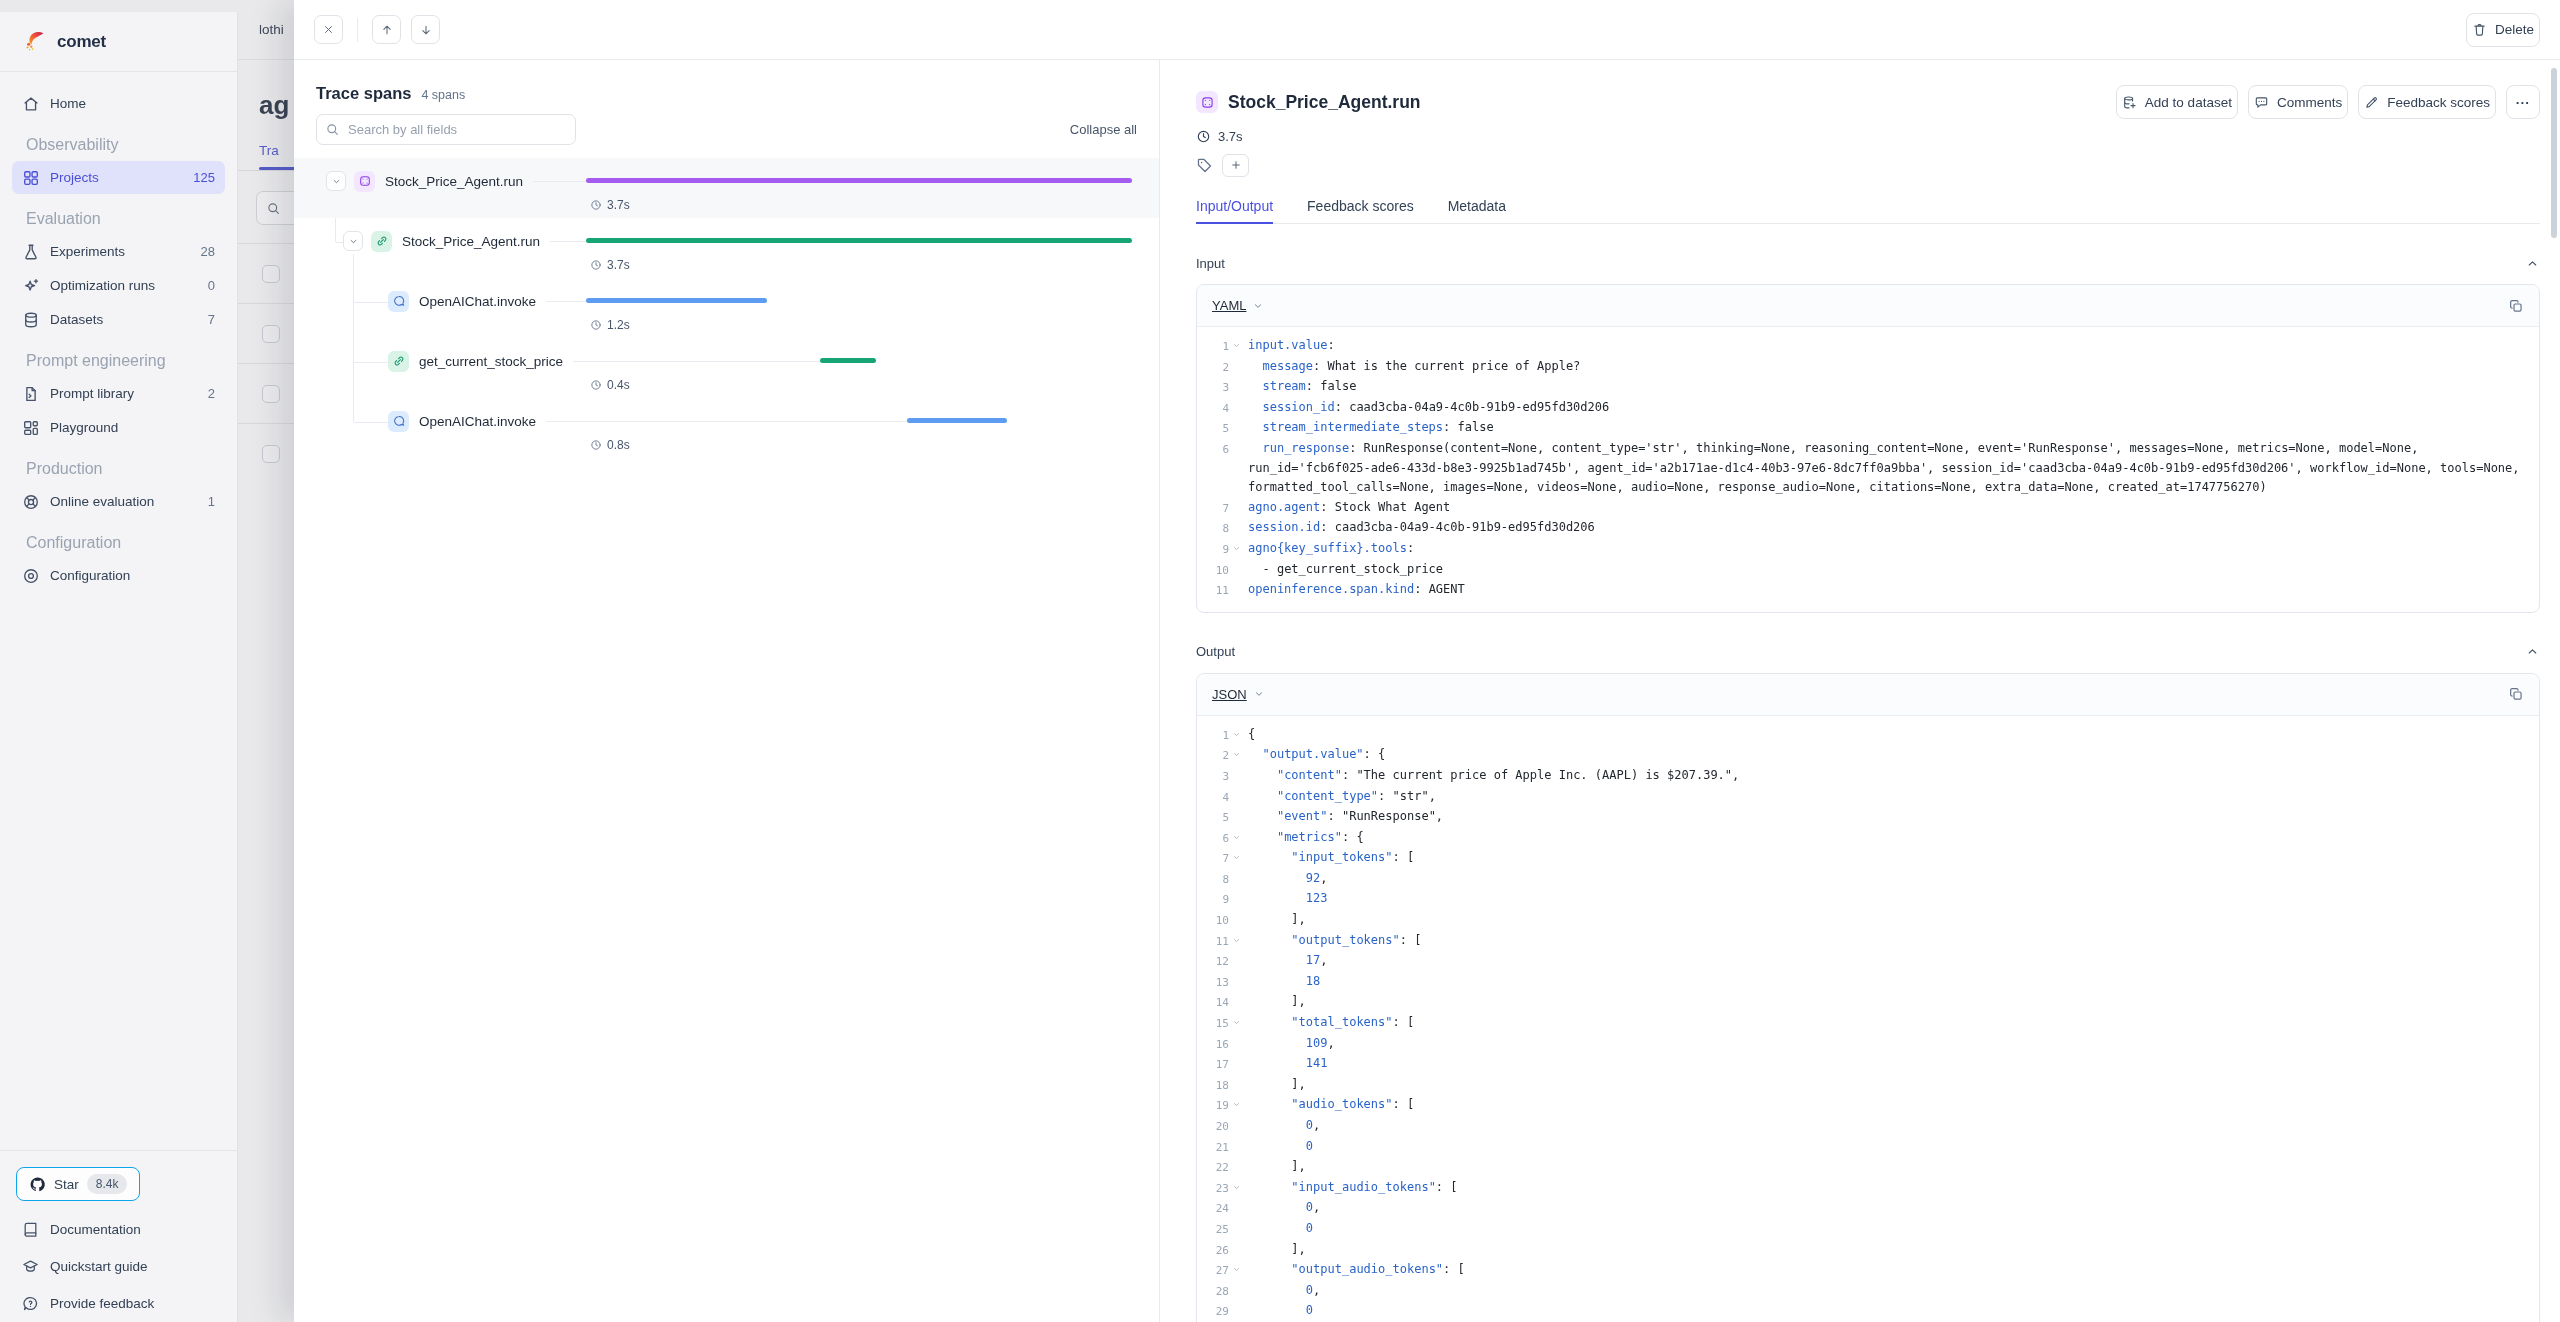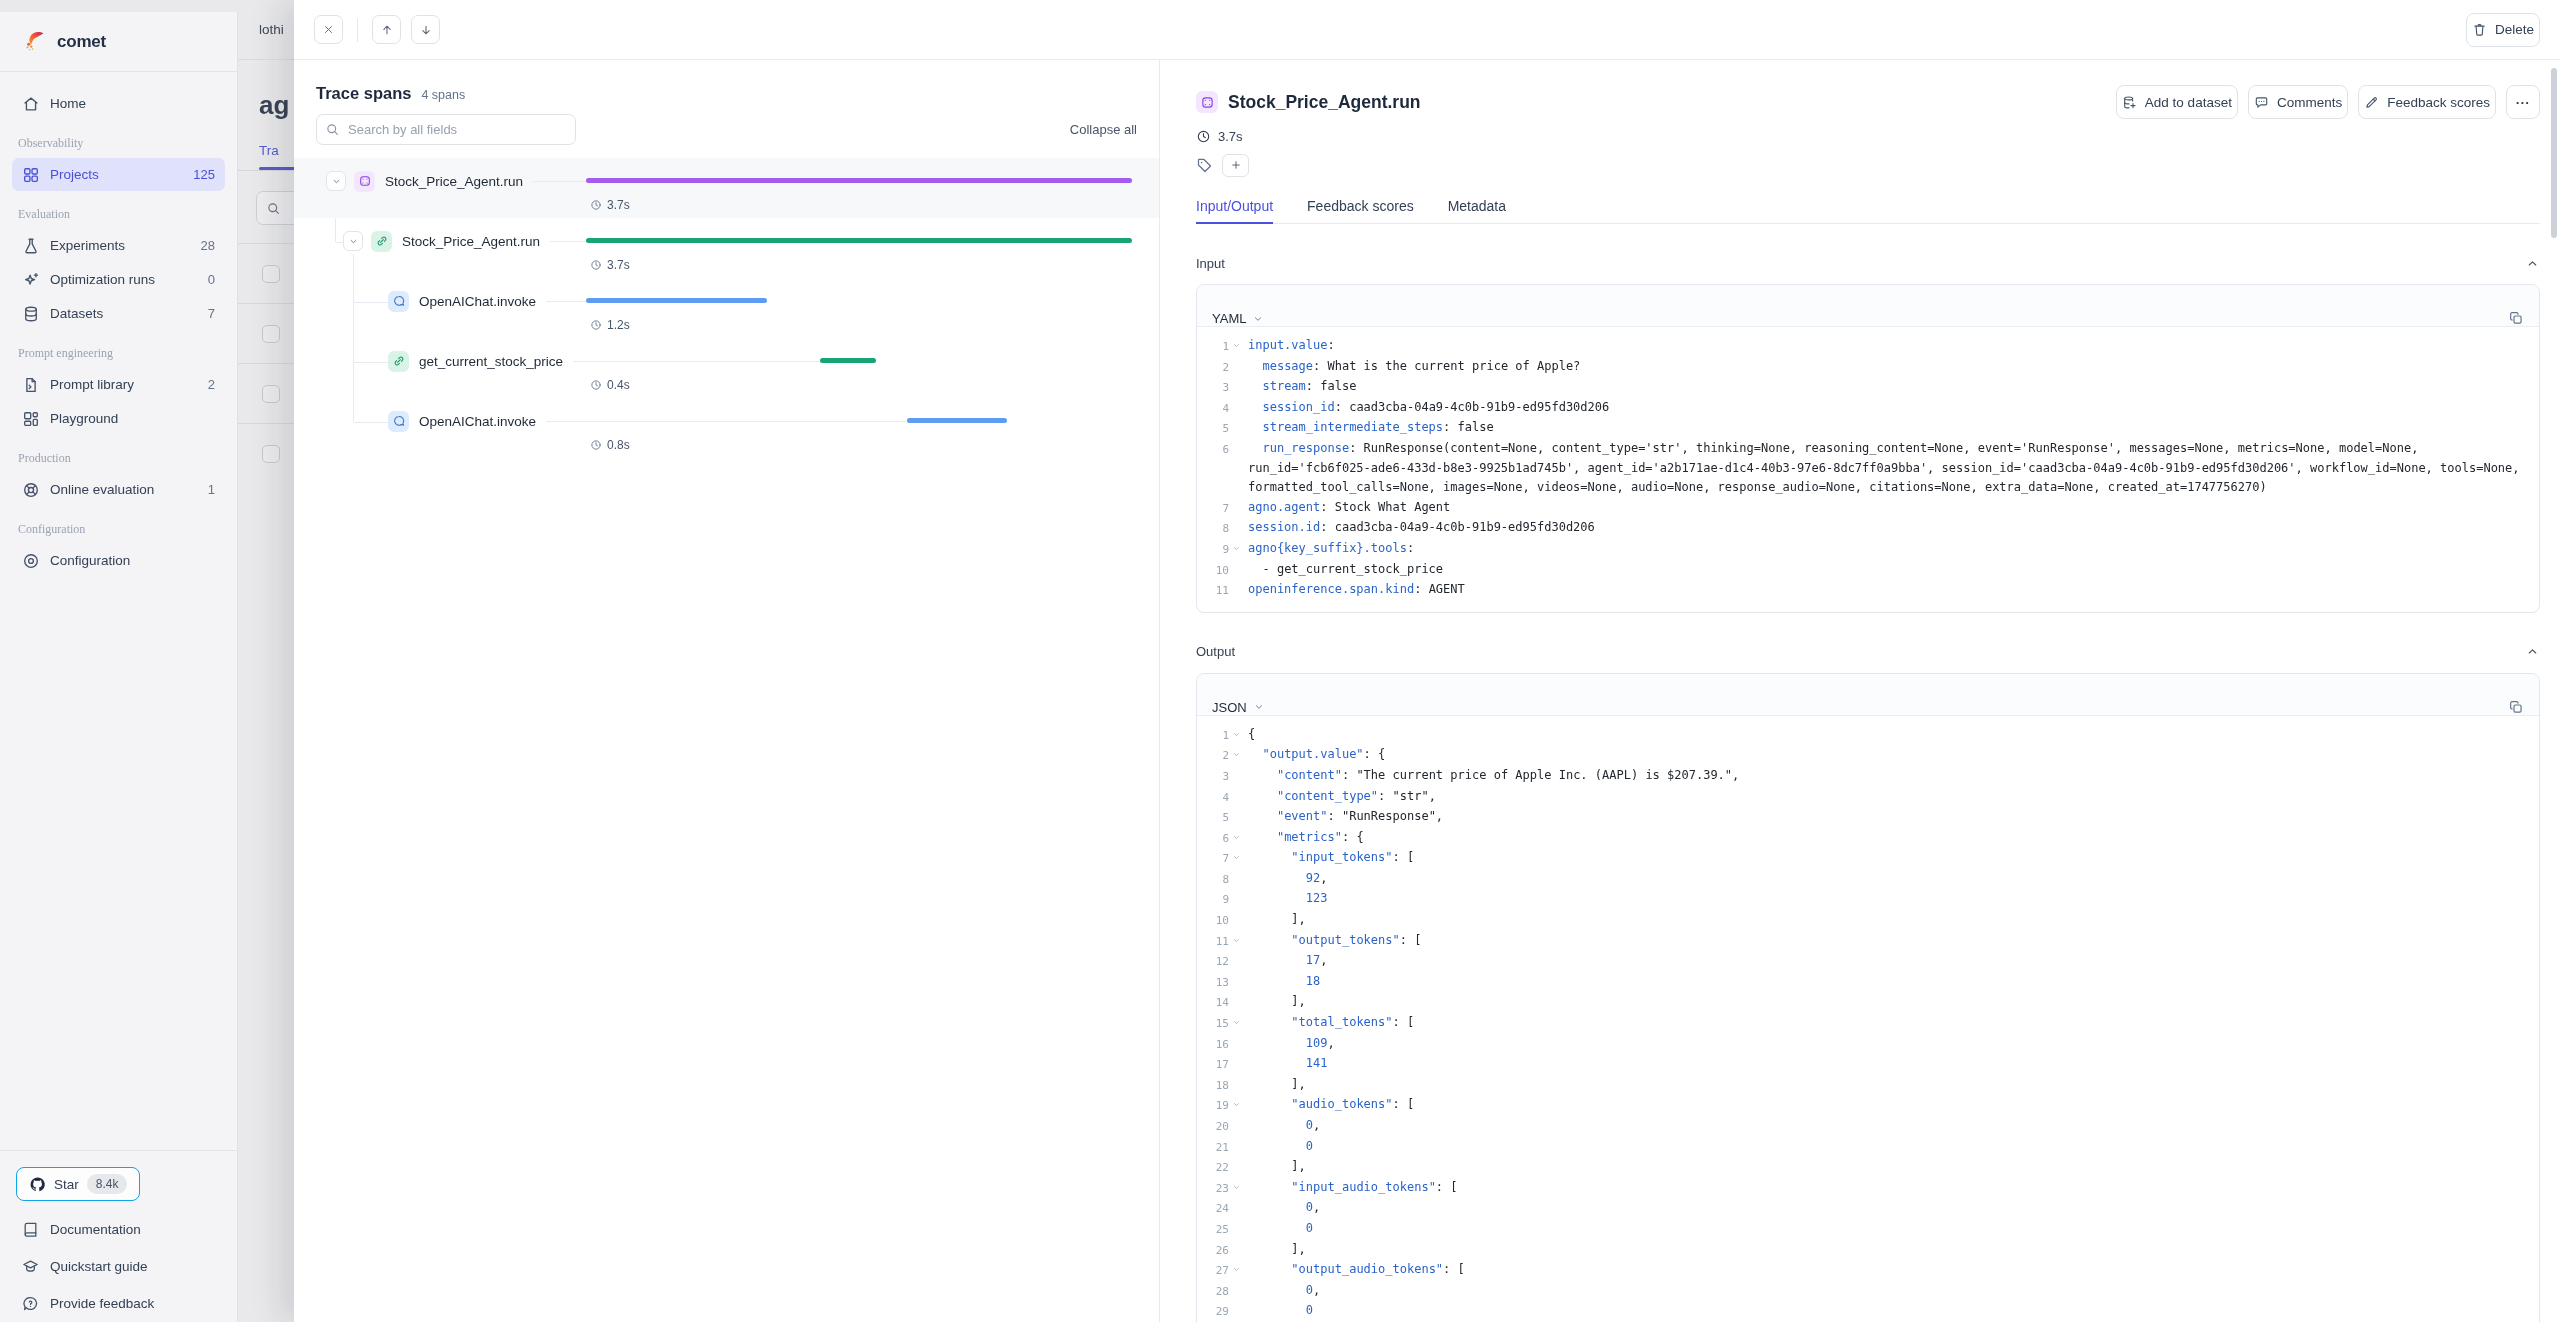--- a/index.html
+++ b/index.html
@@ -5,21 +5,21 @@
   * { margin:0; padding:0; box-sizing:border-box; }
   html,body { width:2560px; height:1322px; overflow:hidden; }
   body { font-family:"Liberation Sans", sans-serif; background:#e9e9eb; color:#1e293b; position:relative; }
   svg { display:block; }
 
   
   .sidebar { position:absolute; left:0; top:12px; width:238px; height:100%; background:#f4f4f6; border-right:1px solid #e2e2e6; z-index:1; }
   .sb-logo { height:60px; display:flex; align-items:center; padding-left:22px; gap:9px; border-bottom:1px solid #e4e4e8; }
   .sb-logo-text { font-size:17px; font-weight:700; color:#243047; letter-spacing:-.2px; }
   .sb-nav { padding-top:14px; }
-  .sb-label { font-size:12px; color:#9aa3b2; margin:16px 18px 7px;font-family:Liberation Serif, serif; }
+  .sb-label { font-size:16px; color:#9aa3b2; margin:16px 26px 7px; }
   .sb-item { display:flex; align-items:center; gap:10px; height:33px; margin:1px 12px; padding:0 10px; border-radius:7px; cursor:pointer; color:#334155; }
   .sb-item .sbi-ico { color:#46536a; width:18px; }
   .sb-item .sbi-label { font-size:13.5px; flex:1; white-space:nowrap; }
   .sb-item .sbi-count { font-size:13px; color:#64748b; }
   .sb-item.active { background:#e0e1fa; color:#4a4fd8; }
   .sb-item.active .sbi-ico, .sb-item.active .sbi-count, .sb-item.active .sbi-label { color:#4a4fd8; }
   .sb-footer { position:absolute; left:0; right:0; bottom:0; border-top:1px solid #e4e4e8; padding:16px 16px 12px; }
   .star-btn { display:inline-flex; align-items:center; gap:8px; height:34px; padding:0 12px; border:1px solid #0ea5e9; border-radius:8px; background:#fdfdfe; cursor:pointer; }
   .star-btn .sbi-label { font-size:13.5px; color:#334155; }
   .star-badge { font-size:12px; color:#475569; background:#e7e8ec; border-radius:10px; padding:3px 9px; }
@@ -87,21 +87,21 @@
   .dp-durrow .clk { color:#334155; }
   .dp-tagrow { margin-top:6px; height:26px; display:flex; align-items:center; gap:9px; }
   .dp-tag { color:#64748b; }
   .dp-plus { width:27px; height:23px; border:1px solid #dfe3e8; border-radius:6px; background:#fff; display:flex; align-items:center; justify-content:center; color:#475569; cursor:pointer; }
   .dp-tabs { margin-top:20px; display:flex; gap:34px; border-bottom:1px solid #e8eaee; }
   .dp-tab { font-size:14px; color:#334155; padding-bottom:8px; cursor:pointer; border-bottom:2.5px solid transparent; margin-bottom:-1px; }
   .dp-tab.active { color:#4a51e0; border-bottom-color:#4a51e0; }
   .sec-label { margin-top:30px; height:18px; display:flex; align-items:center; font-size:13px; color:#334155; }
   .sec-label .sec-chev { margin-left:auto; color:#475569; cursor:pointer; }
   .code-box { margin-top:12px; border:1px solid #e3e7ed; border-radius:8px; overflow:hidden; background:#fff; }
-  .cb-strip { height:42px; display:flex; align-items:flex-end; padding:0 15px; border-bottom:1px solid #eaeef3; background:#fbfcfd; }
+  .cb-strip { height:42px; display:flex; align-items:center; padding:0 15px; border-bottom:1px solid #eaeef3; background:#fbfcfd;text-decoration:underline; }
   .cb-format { display:flex; align-items:center; gap:6px; font-size:13px; color:#1f2937; cursor:pointer; }
   .cb-format .f-chev { color:#64748b; }
   .cb-copy { margin-left:auto; color:#64748b; cursor:pointer; }
   .code { padding:9px 14px 11px 8px; font-family:"DejaVu Sans Mono", monospace; font-size:12px; line-height:19.6px; }
   .cl { display:flex; }
   .cl .ln { width:24px; text-align:right; color:#9aa7b6; font-size:11px; flex:none; padding-top:1px; }
   .cl .fold { width:14px; flex:none; display:flex; justify-content:center; padding-top:5px; color:#8e99a8; }
   .cl .lc { flex:1; margin-left:5px; white-space:pre-wrap; overflow-wrap:break-word; color:#22272e; }
   .c-k { color:#2a63c8; }
   .c-n { color:#2a63c8; }

